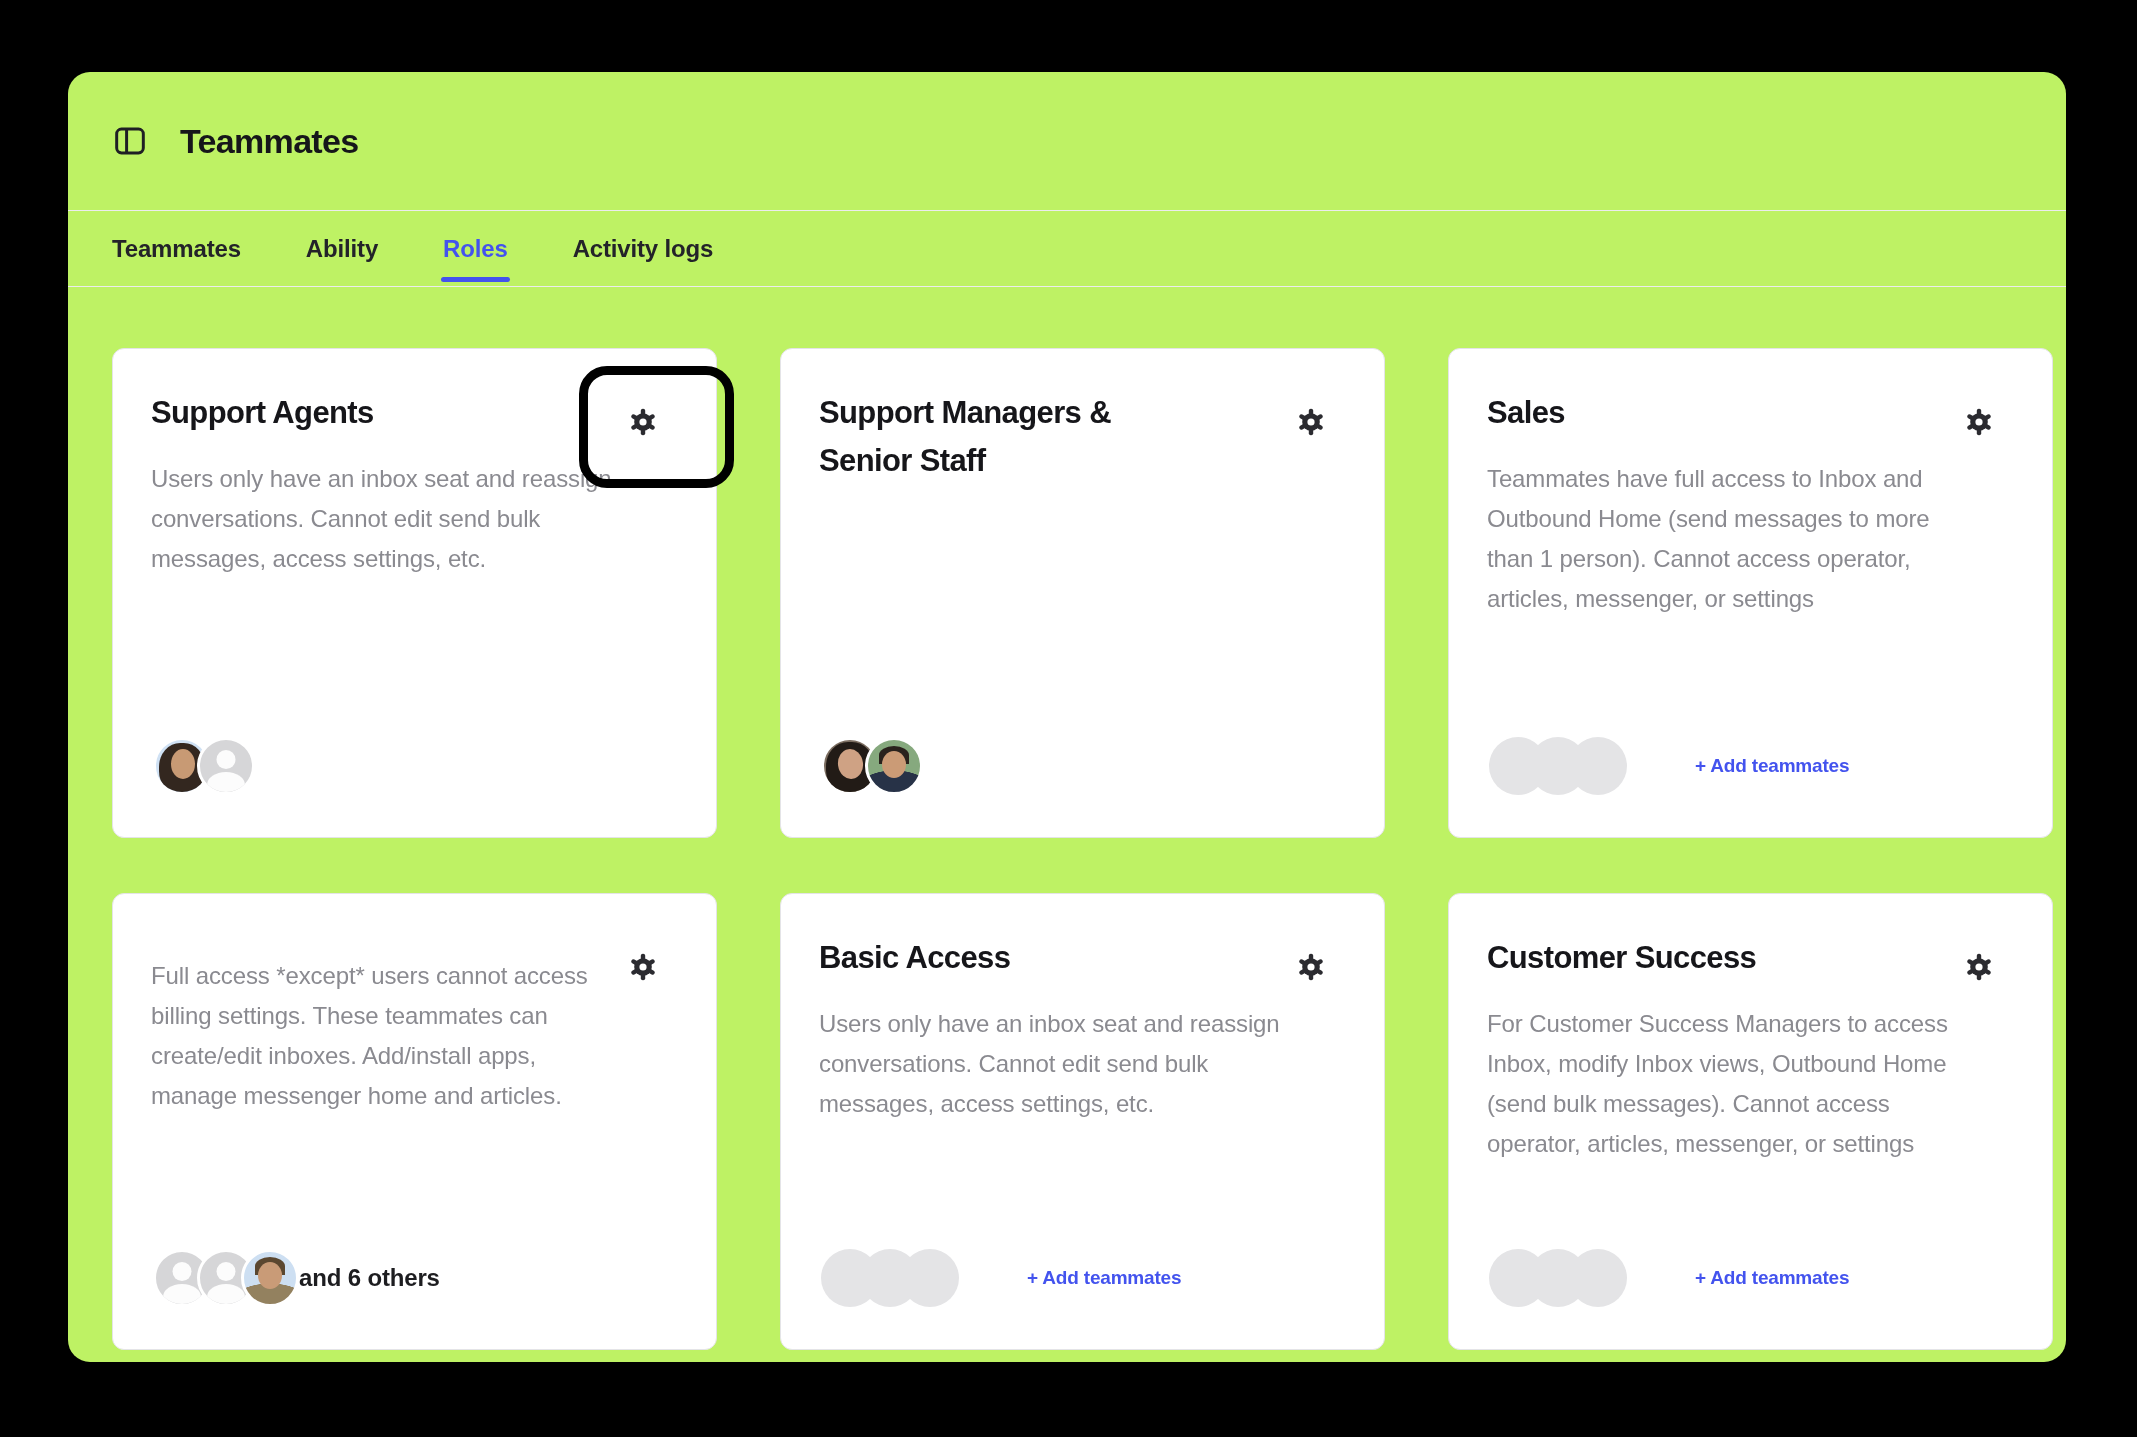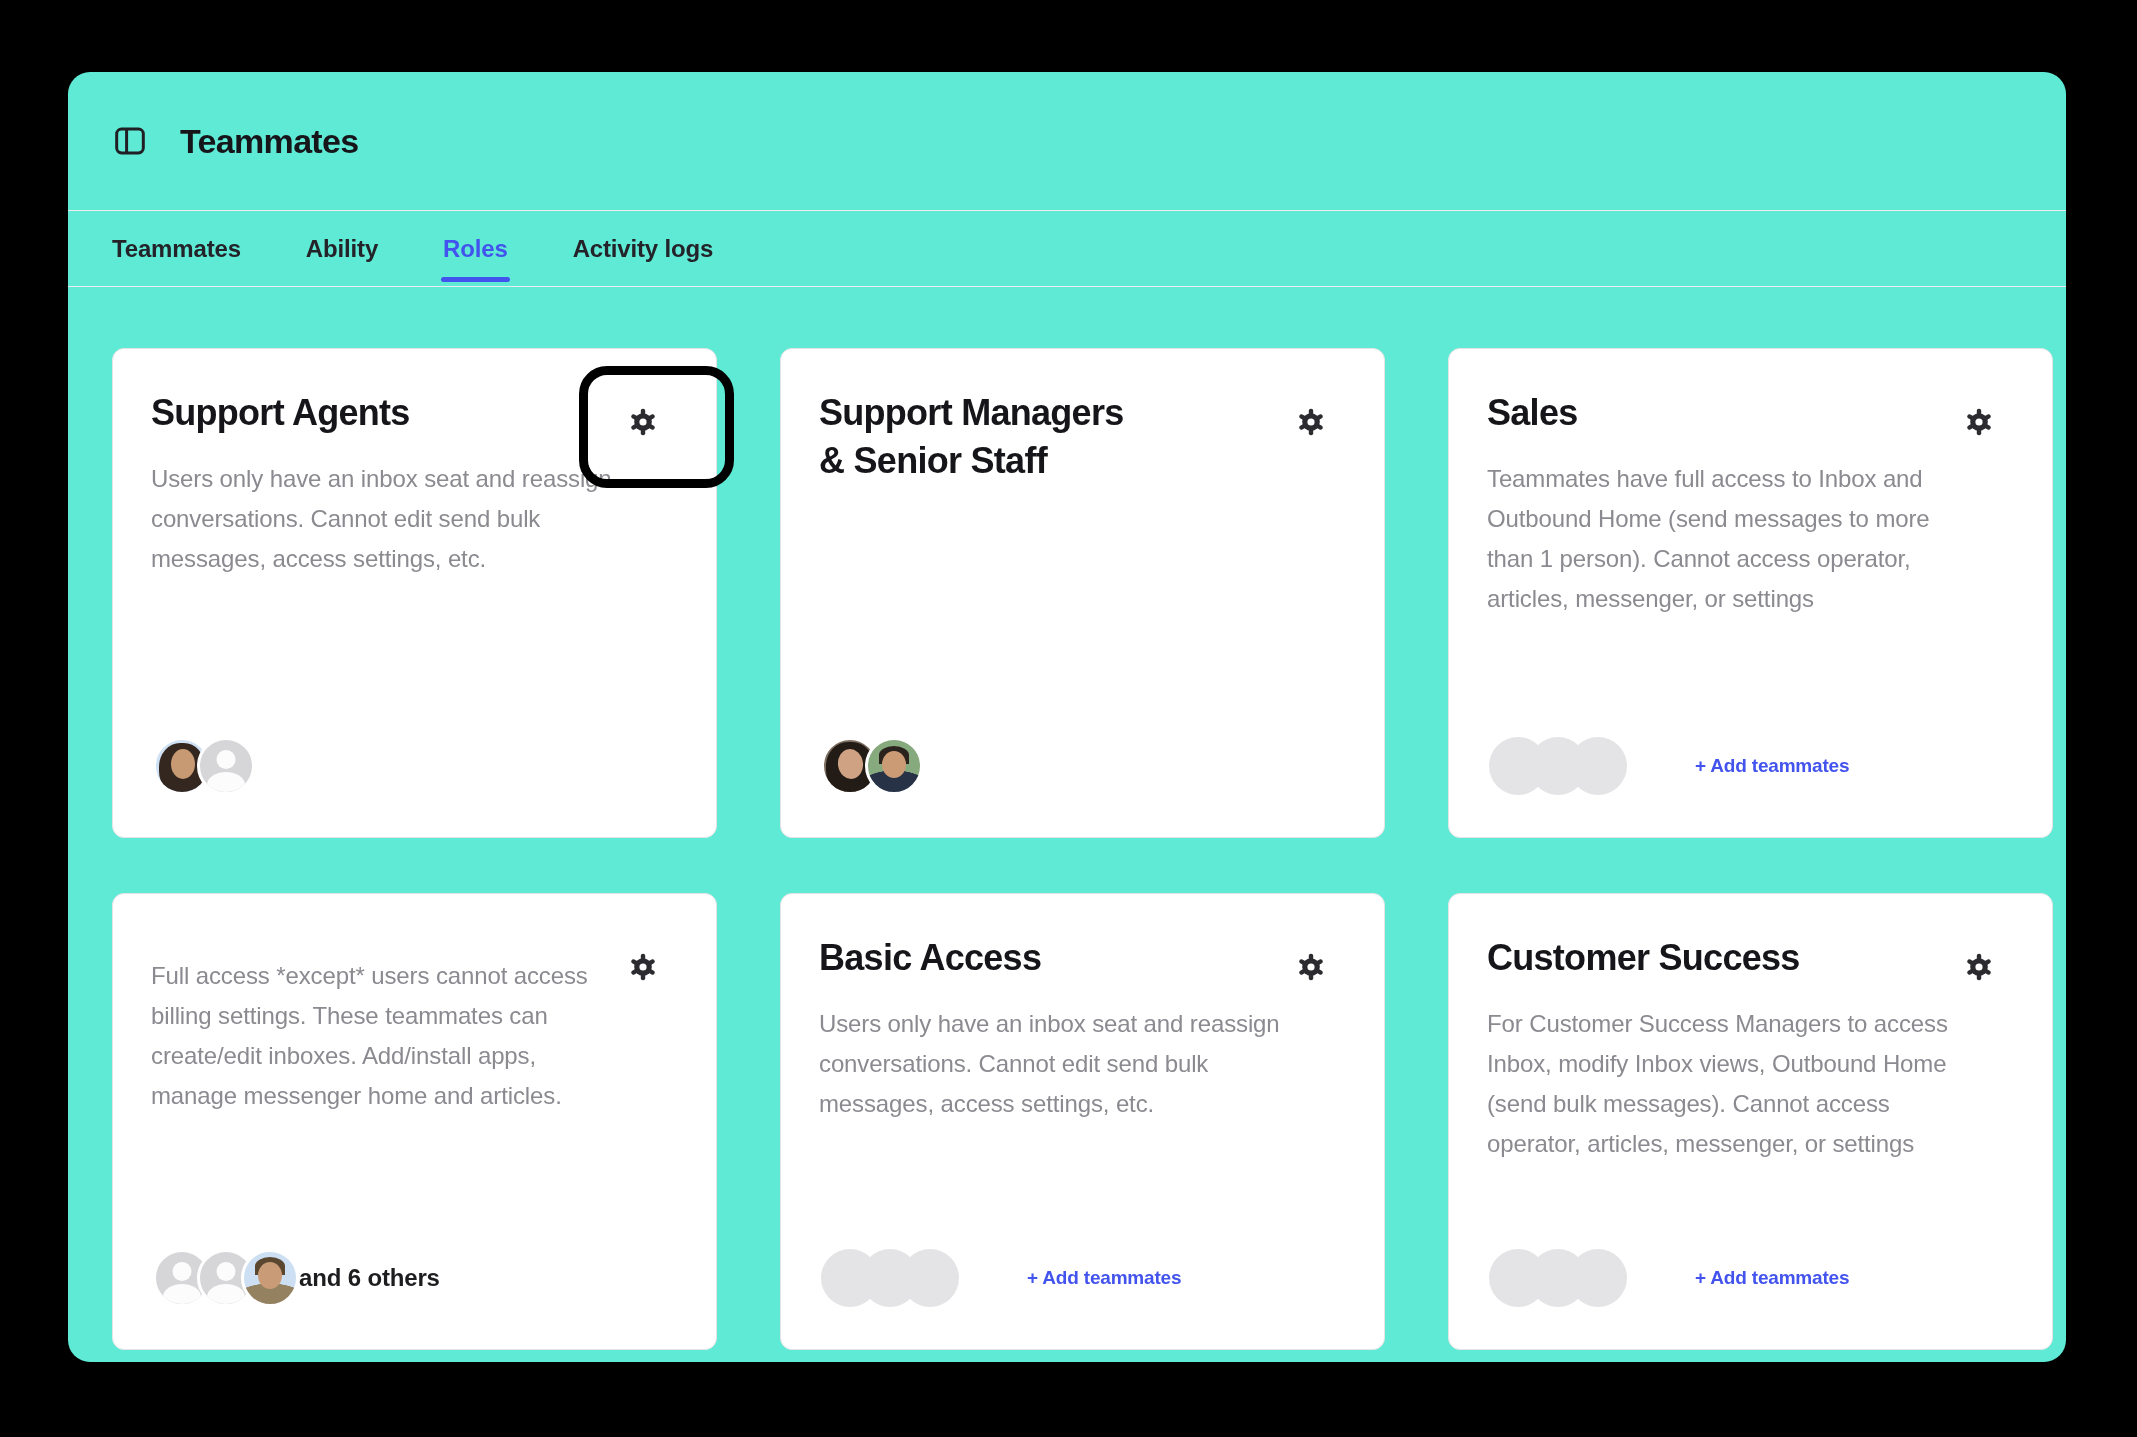--- a/index.html
+++ b/index.html
@@ -7,21 +7,21 @@
     width:2137px;height:1437px;
     background:#000;
     font-family:"Liberation Sans","DejaVu Sans",sans-serif;
     position:relative;
     -webkit-font-smoothing:antialiased;
     letter-spacing:-0.01em;
     overflow:hidden;
   }
   .window{
     position:absolute;left:68px;top:72px;width:1998px;height:1290px;
-    background:#5eead4;border-radius:22px;overflow:hidden;
+    background:#bef264;border-radius:22px;overflow:hidden;
   }
   
   .header{
     height:139px;display:flex;align-items:center;
     padding-left:45px;gap:33px;border-bottom:1px solid #ececee;
     box-sizing:border-box;
   }
   .panel-icon{width:34px;height:34px;display:block;}
   .page-title{font-size:34px;font-weight:700;color:#16161a;letter-spacing:-0.02em;}
   
@@ -45,21 +45,21 @@
     grid-template-columns:605px 605px 605px;
     grid-template-rows:490px 457px;
     column-gap:63px;row-gap:55px;
   }
   .card{
     position:relative;box-sizing:border-box;
     border:1.5px solid #e4e4e7;border-radius:12px;
     padding:40px 38px;background:#fff;
   }
   .card-title{
-    font-size:36px;font-weight:700;color:#16161a;letter-spacing:-0.02em;
+    font-size:31px;font-weight:700;color:#16161a;letter-spacing:-0.02em;
     line-height:48px;max-width:330px;
   }
   .card-desc{
     margin-top:22px;font-size:24px;line-height:40px;color:#8a8a90;
     max-width:462px;letter-spacing:-0.005em;
   }
   .gear-btn{
     position:absolute;top:57px;right:57px;width:32px;height:32px;
     background:none;border:none;padding:0;cursor:pointer;
   }

